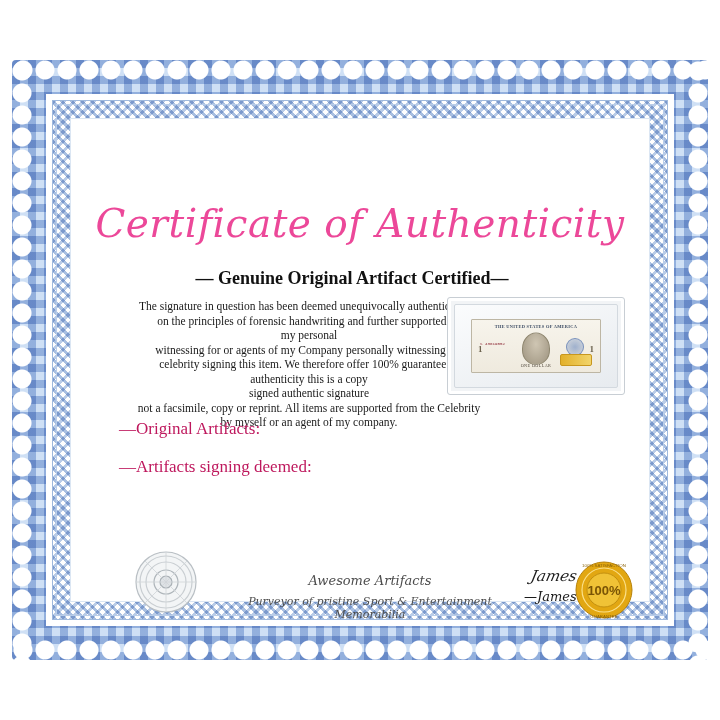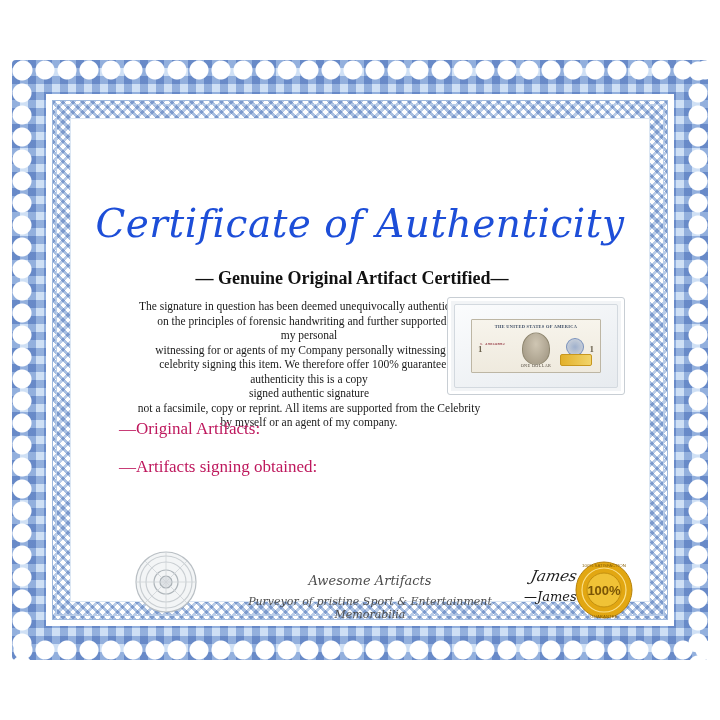--- a/index.html
+++ b/index.html
@@ -97,21 +97,21 @@
 
   
   .title {
     position: absolute;
     left: 0; right: 0;
     top: 82px;
     text-align: center;
     font-family: "DejaVu Serif", serif;
     font-style: italic;
     font-size: 39px;
-    color: #1d4ed8;
+    color: #ec4899;
     letter-spacing: 0.5px;
     white-space: nowrap;
   }
 
   .subtitle {
     position: absolute;
     left: 0; right: 16px;
     top: 149px;
     text-align: center;
     font-family: "Liberation Serif", serif;
@@ -333,21 +333,21 @@
             <div class="note-one-l">1</div>
             <div class="note-one-r">1</div>
             <div class="note-foot">ONE DOLLAR</div>
             <div class="note-stamp"></div>
           </div>
         </div>
       </div>
 
       <div class="field-line field-artifacts">—Original Artifacts:</div>
 
-      <div class="field-line field-signing">—Artifacts signing obtained:</div>
+      <div class="field-line field-signing">—Artifacts signing deemed:</div>
 
       <div class="emboss-seal">
         <svg viewBox="0 0 66 66" width="66" height="66" aria-hidden="true">
           <g fill="none" stroke="#b9bfc4" stroke-width="1.2">
             <circle cx="33" cy="33" r="30" fill="#f3f5f6"></circle>
             <circle cx="33" cy="33" r="26" stroke="#c9ced2"></circle>
             <circle cx="33" cy="33" r="20" stroke="#c9ced2"></circle>
             <circle cx="33" cy="33" r="12" stroke="#aeb5ba"></circle>
             <circle cx="33" cy="33" r="6" fill="#dfe3e6" stroke="#a9b0b5"></circle>
           </g>

